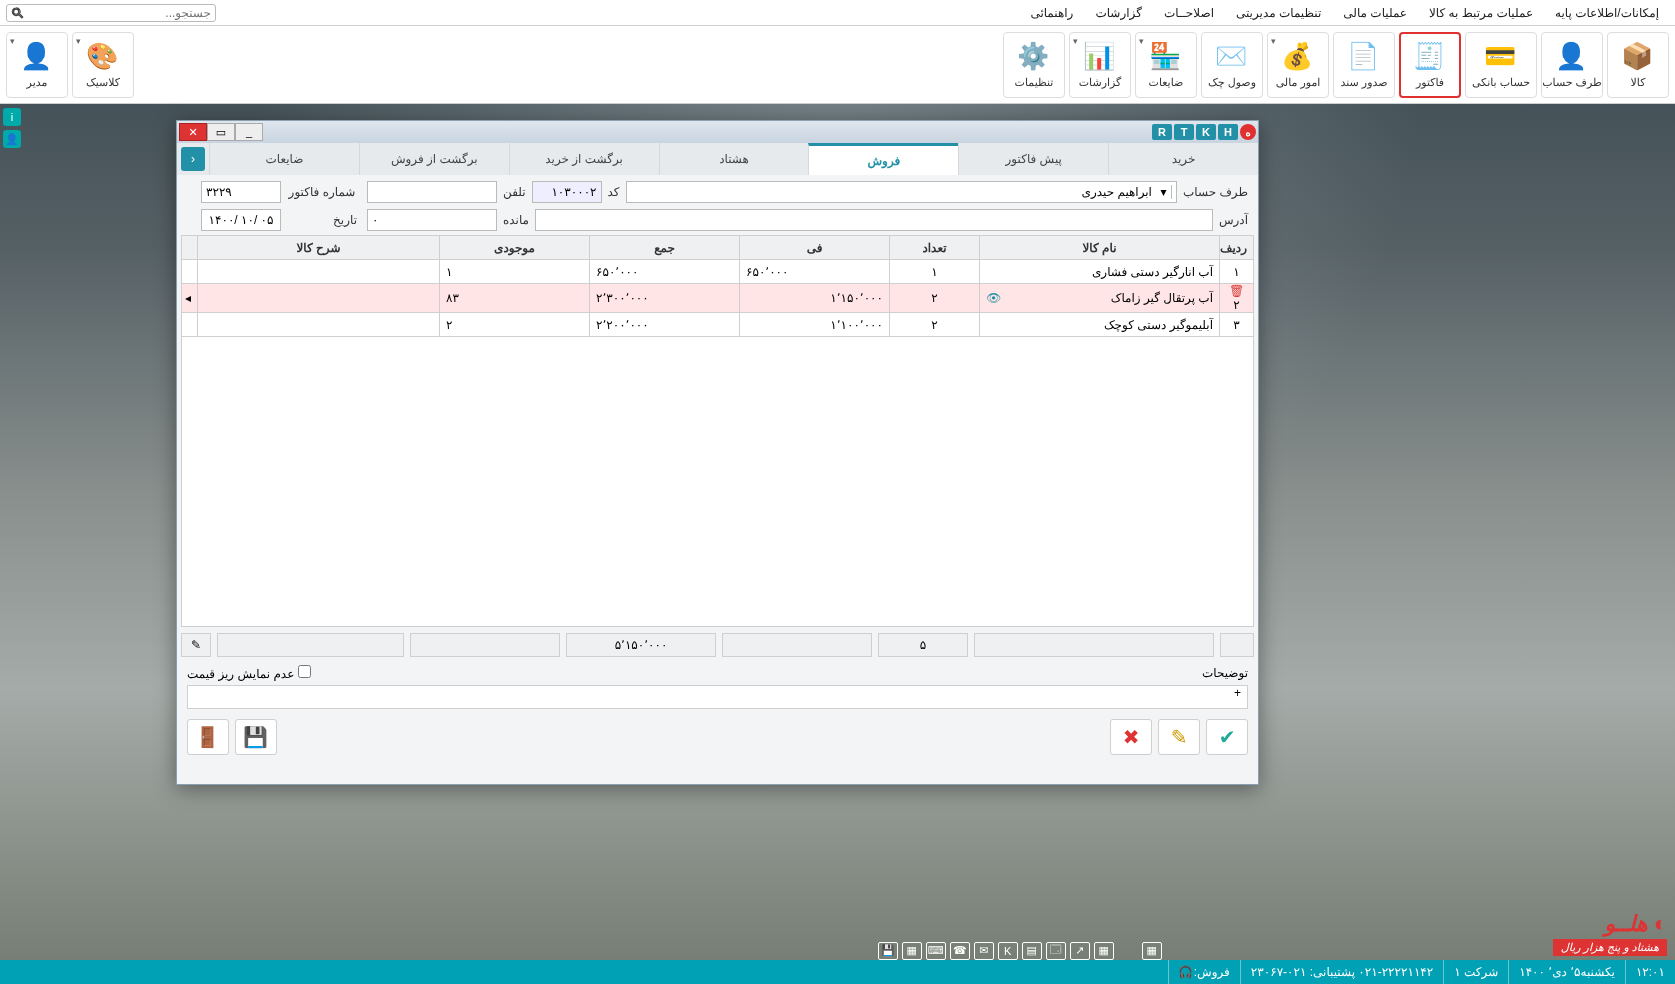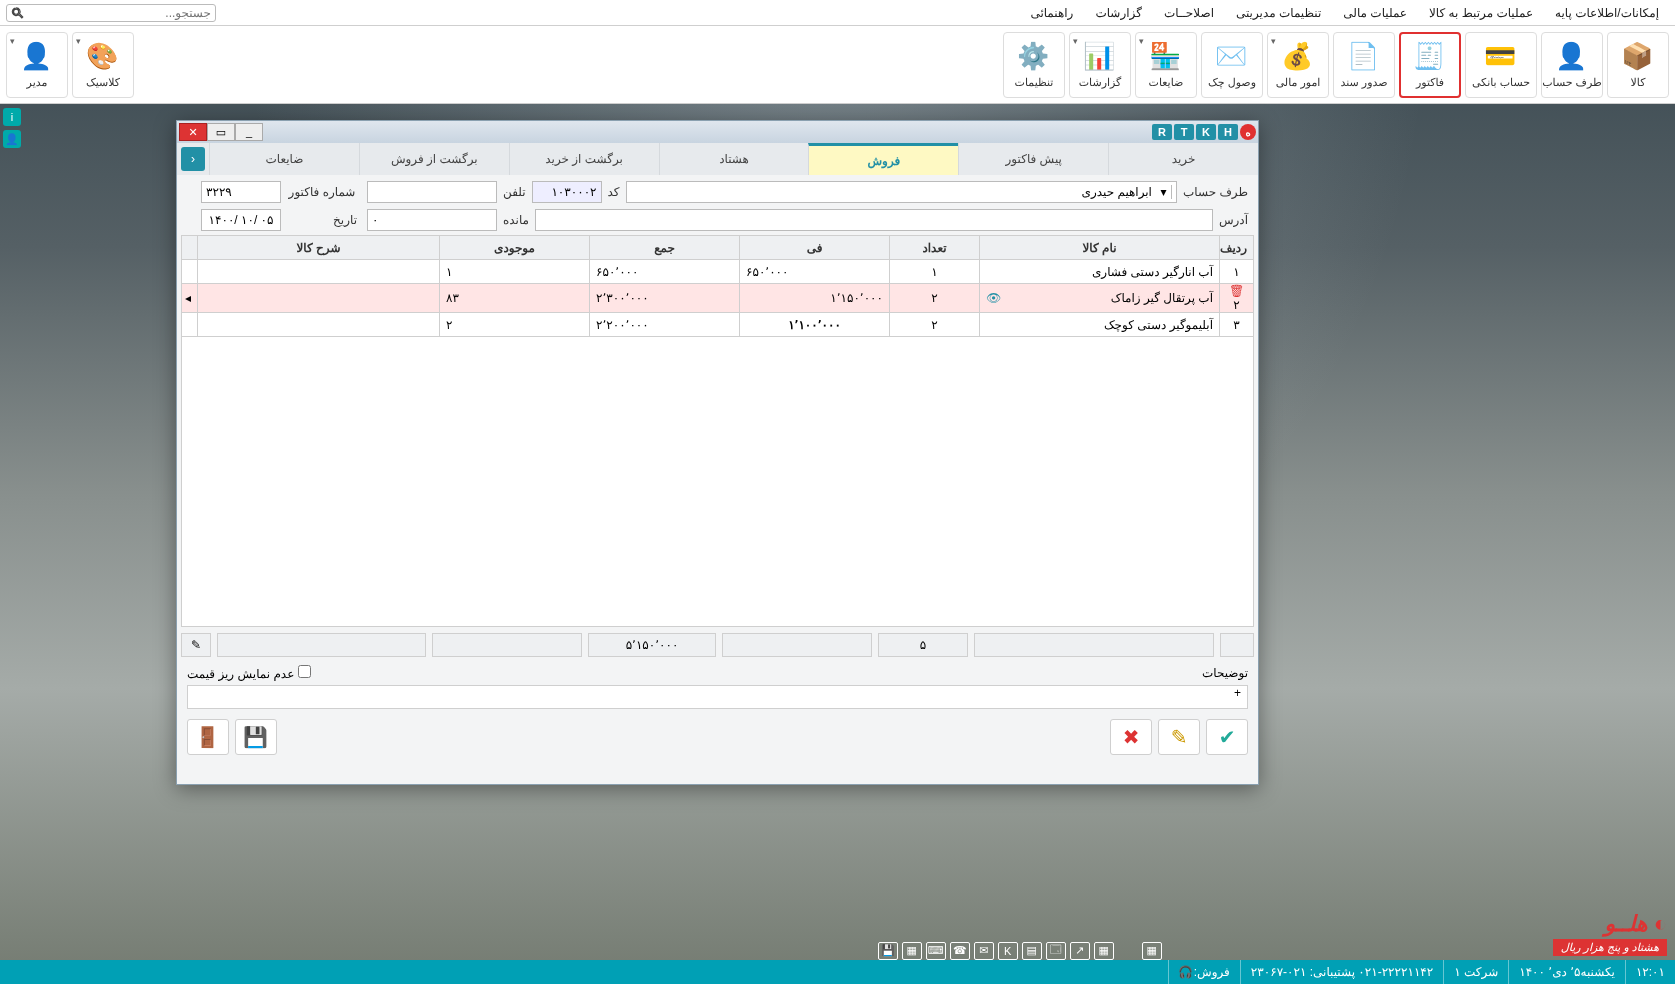--- a/index.html
+++ b/index.html
@@ -84,21 +84,21 @@
 .win-ctrl button{ width:28px;height:18px;border:1px solid #aaa;background:#eee;font-size:11px;cursor:pointer;}
 .win-ctrl button.close{background:#d33;color:#fff;border-color:#a22;}
 
 .tabs-row {
   height: 32px; background:#e7eaed; display:flex; align-items:stretch;
 }
 .tab {
   flex:1; display:flex;align-items:center;justify-content:center;cursor:pointer;
   border-left:1px solid #d5d9dd; color:#444;
 }
-.tab.active { background:#fef9c3; color:#2290a6; font-weight:bold; border-top:3px solid #2290a6; }
+.tab.active { background:#ffffff; color:#2290a6; font-weight:bold; border-top:3px solid #2290a6; }
 .tabs-row .back-btn{
   width:24px;background:#2290a6;color:#fff;display:flex;align-items:center;justify-content:center;cursor:pointer;border-radius:3px;margin:4px;
 }
 
 .form-area { padding: 6px 10px 4px 10px; display:flex; gap:10px; }
 .form-col { display:flex; flex-direction:column; gap:6px; }
 .form-row { display:flex; align-items:center; gap:6px; }
 .form-row label{ font-size:12px; color:#333; white-space:nowrap;}
 .form-row input, .form-row .combo{
   border:1px solid #bbb; height:22px; padding:0 4px; font-size:12px; background:#fff;
@@ -338,37 +338,37 @@
             <td style="text-align:right;">۱٬۱۵۰٬۰۰۰</td>
             <td style="text-align:left;">۲٬۳۰۰٬۰۰۰</td>
             <td style="text-align:left;">۸۳</td>
             <td></td>
             <td class="row-arrow">◂</td>
           </tr>
           <tr>
             <td class="row-num">۳</td>
             <td class="name-cell">آبلیموگیر دستی کوچک</td>
             <td>۲</td>
-            <td style="text-align:center;font-weight:bold;">۱٬۱۰۰٬۰۰۰</td>
+            <td style="text-align:right;">۱٬۱۰۰٬۰۰۰</td>
             <td style="text-align:left;">۲٬۲۰۰٬۰۰۰</td>
             <td style="text-align:left;">۲</td>
             <td></td>
             <td class="row-arrow"></td>
           </tr>
         </tbody>
     </table>
     <div class="grid-body-space"></div>
   </div>
 
   <div class="totals-row">
     <div class="cell" style="width:34px;"></div>
     <div class="cell" style="width:240px;"></div>
     <div class="cell" style="width:90px;">۵</div>
     <div class="cell" style="width:150px;"></div>
-    <div class="cell" style="width:128px;">۵٬۱۵۰٬۰۰۰</div>
+    <div class="cell" style="width:150px;">۵٬۱۵۰٬۰۰۰</div>
     <div class="cell" style="width:150px;"></div>
     <div class="cell" style="flex:1;"></div>
     <div class="cell edit-icon">✎</div>
   </div>
 
   <div class="desc-area">
     <div class="desc-top">
       <label>توضیحات</label>
       <label><input type="checkbox" style=""> <span>عدم نمایش ریز قیمت</span></label>
     </div>

